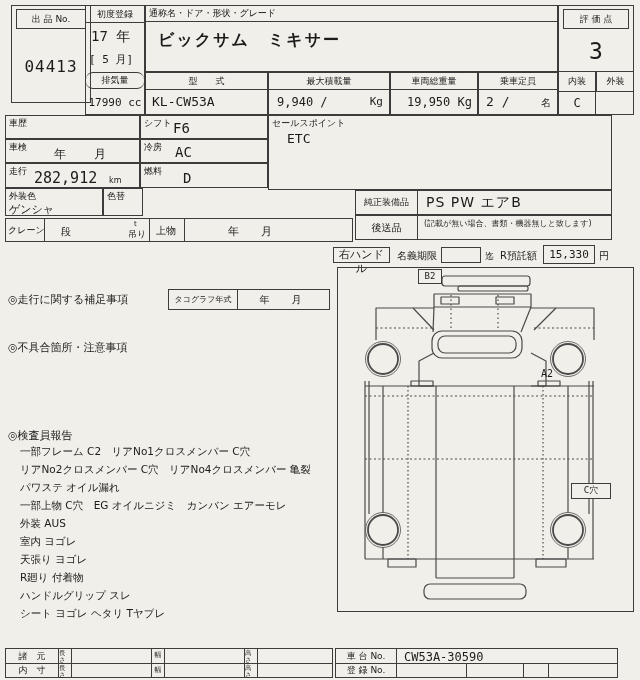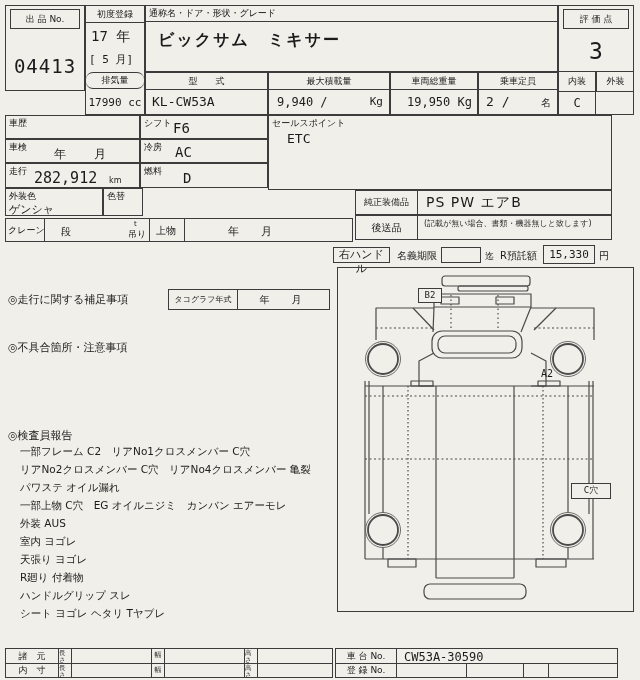--- a/index.html
+++ b/index.html
@@ -22,23 +22,23 @@
   .ctr{display:flex;align-items:center;justify-content:center;}
   .insp-line{font-size:10.5px;line-height:18px;white-space:pre;}
   svg{display:block;}
   .diag-label{position:absolute;background:#f1efe9;border:1px solid #3c3c3c;font-size:9px;line-height:13px;text-align:center;box-sizing:border-box;font-family:"DejaVu Sans Mono",monospace;}
 </style>
 </head>
 <body>
 
 <div class="sheet">
 
-  <div class="cell" style="left:5px;top:5px;width:80px;height:86px;text-decoration:underline;">
+  <div class="cell" style="left:11px;top:5px;width:80px;height:98px;text-decoration:underline;">
     <div class="inset" style="left:4px;top:3px;width:70px;height:20px;font-size:9px;line-height:18px;">出 品 No.</div>
-    <div class="abs ctr mono" style="left:0;top:30px;width:78px;height:60px;font-size:19px;letter-spacing:1px;">04413</div>
+    <div class="abs ctr mono" style="left:0;top:30px;width:78px;height:60px;font-size:16px;letter-spacing:1px;">04413</div>
   </div>
 
   <div class="cell" style="left:85px;top:5px;width:60px;height:110px;">
     <div class="hdrstrip">初度登録</div>
     <div class="abs mono" style="left:5px;top:22px;width:52px;height:24px;font-size:14px;">17 年</div>
     <div class="abs mono" style="left:3px;top:46px;width:54px;height:16px;font-size:11px;">[ 5 月]</div>
     <div class="abs ctr" style="left:0;top:66px;width:58px;height:17px;border-top:1px solid #3c3c3c;border-bottom:1px solid #3c3c3c;font-size:9px;border-radius:7px;">排気量</div>
     <div class="abs ctr mono" style="left:0;top:85px;width:58px;height:23px;font-size:11px;">17990 cc</div>
   </div>
 
@@ -226,21 +226,21 @@
         <circle cx="45" cy="91" r="17.5" stroke-width="0.8" fill="#f1efe9"></circle>
         <circle cx="45" cy="91" r="15" stroke-width="1.8" fill="#f1efe9"></circle>
         <circle cx="230" cy="91" r="17.5" stroke-width="0.8" fill="#f1efe9"></circle>
         <circle cx="230" cy="91" r="15" stroke-width="1.8" fill="#f1efe9"></circle>
         <circle cx="45" cy="262" r="17.5" stroke-width="0.8" fill="#f1efe9"></circle>
         <circle cx="45" cy="262" r="15" stroke-width="1.8" fill="#f1efe9"></circle>
         <circle cx="230" cy="262" r="17.5" stroke-width="0.8" fill="#f1efe9"></circle>
         <circle cx="230" cy="262" r="15" stroke-width="1.8" fill="#f1efe9"></circle>
       </g>
     </svg>
-    <div class="diag-label" style="left:80px;top:1px;width:24px;height:15px;margin-top:19px;">B2</div>
+    <div class="diag-label" style="left:80px;top:1px;width:24px;height:15px;">B2</div>
     <div class="abs mono" style="left:203px;top:100px;font-size:10px;">A2</div>
     <div class="diag-label" style="left:233px;top:215px;width:40px;height:16px;">C穴</div>
   </div>
 
   <div class="cell" style="left:5px;top:648px;width:328px;height:30px;">
     <div class="abs" style="left:0;top:14px;width:326px;height:1px;background:#3c3c3c;"></div>
 
     <div class="abs ctr" style="left:0;top:0;width:52px;height:14px;font-size:9px;">諸　元</div>
     <div class="abs" style="left:52px;top:0;width:14px;height:14px;border-left:1px solid #3c3c3c;border-right:1px solid #3c3c3c;font-size:6.5px;line-height:7px;word-break:break-all;padding-top:1px;box-sizing:border-box;">長さ</div>
     <div class="abs" style="left:145px;top:0;width:14px;height:14px;border-left:1px solid #3c3c3c;border-right:1px solid #3c3c3c;font-size:7px;line-height:13px;text-align:center;box-sizing:border-box;">幅</div>

